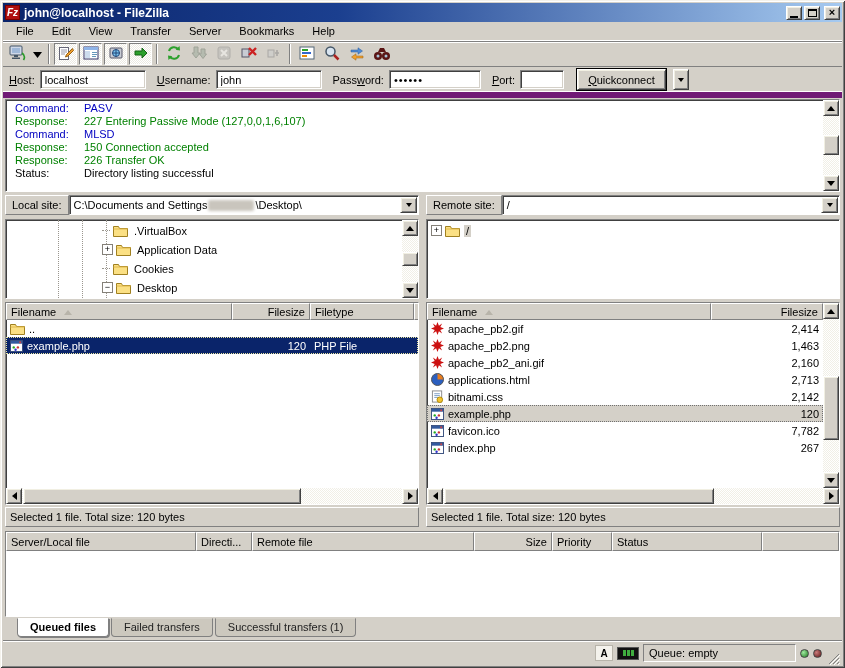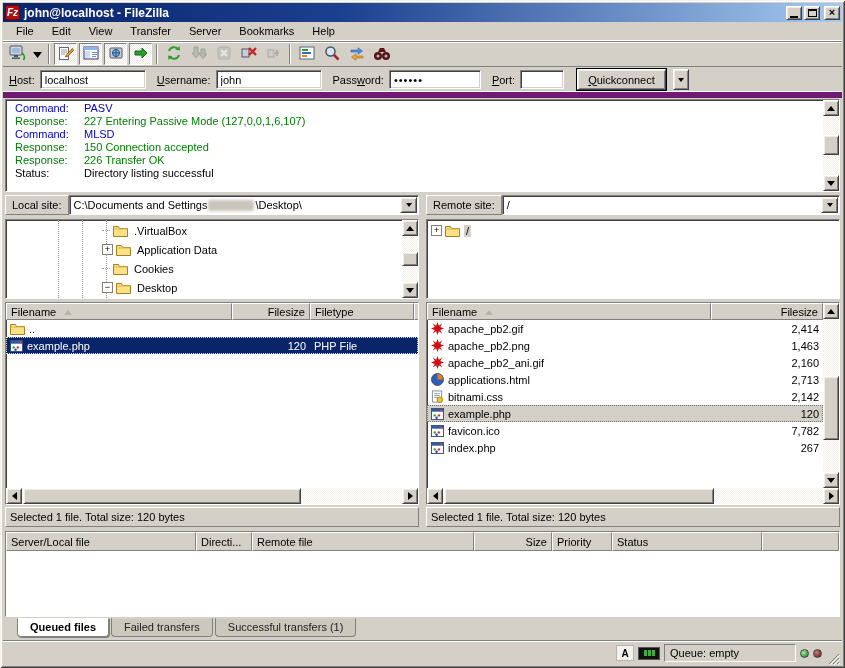--- a/index.html
+++ b/index.html
@@ -153,21 +153,21 @@
   .tab.active { background:#fff; font-weight:bold; border-top:1px solid #fff; box-shadow:1px 1px 0 #808080; color:#000; }
 
   
   .statusbar { height:25px; flex:0 0 25px; border-top:1px solid #808080; box-shadow:0 1px 0 #fff inset;
     display:flex; align-items:center; justify-content:flex-end; padding:0 2px; gap:4px; }
   .sb-icon { width:18px; height:16px; display:flex; align-items:center; justify-content:center;
     border:1px solid #b8b4aa; background:#f4f2ec; font-weight:bold; font-size:10px; }
   .sb-badge { width:22px; height:13px; background:#111; border:1px solid #555; display:flex; align-items:center;
     justify-content:center; gap:1px; }
   .sb-badge i { display:block; width:3px; height:6px; background:#3fae3f; }
-  .queue-box { width:132px; height:18px; background:#d4d0c8; border:1px solid; border-color:#808080 #fff #fff #808080;
+  .queue-box { width:153px; height:18px; background:#d4d0c8; border:1px solid; border-color:#808080 #fff #fff #808080;
     display:flex; align-items:center; padding:0 5px; }
   .led { width:9px; height:9px; border-radius:50%; border:1px solid #444; }
   .led.green { background:radial-gradient(circle at 35% 35%, #9fe89f, #1e7a1e); }
   .led.red { background:radial-gradient(circle at 35% 35%, #c97a7a, #5e1515); }
   .grip { width:14px; height:14px; align-self:flex-end; }
   u { text-decoration:underline; }
 </style>
 </head>
 <body>
 

